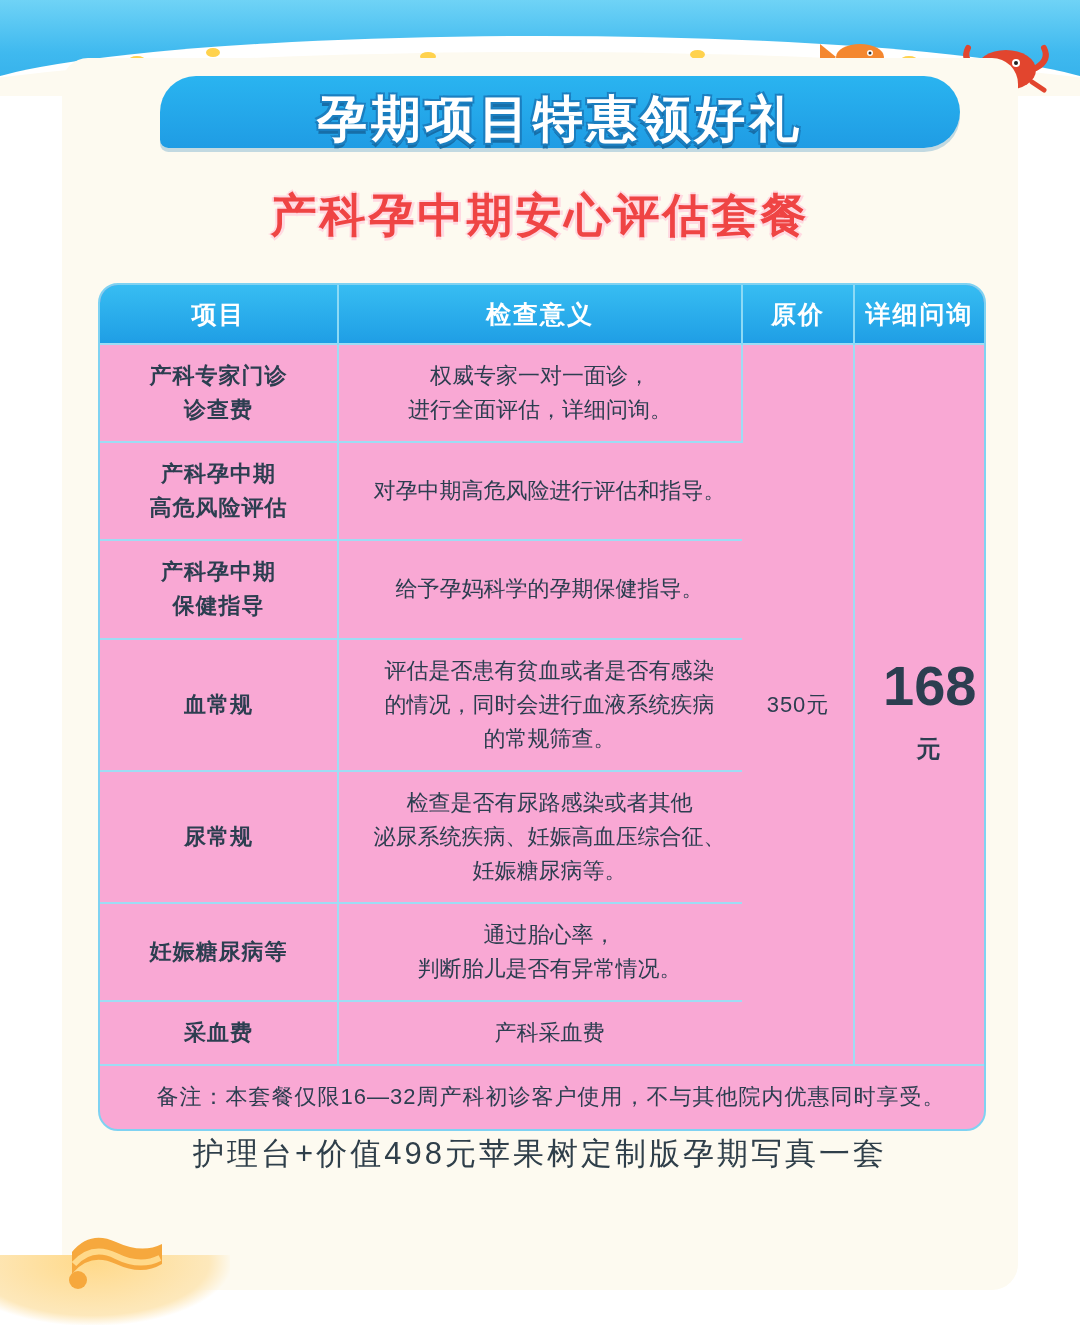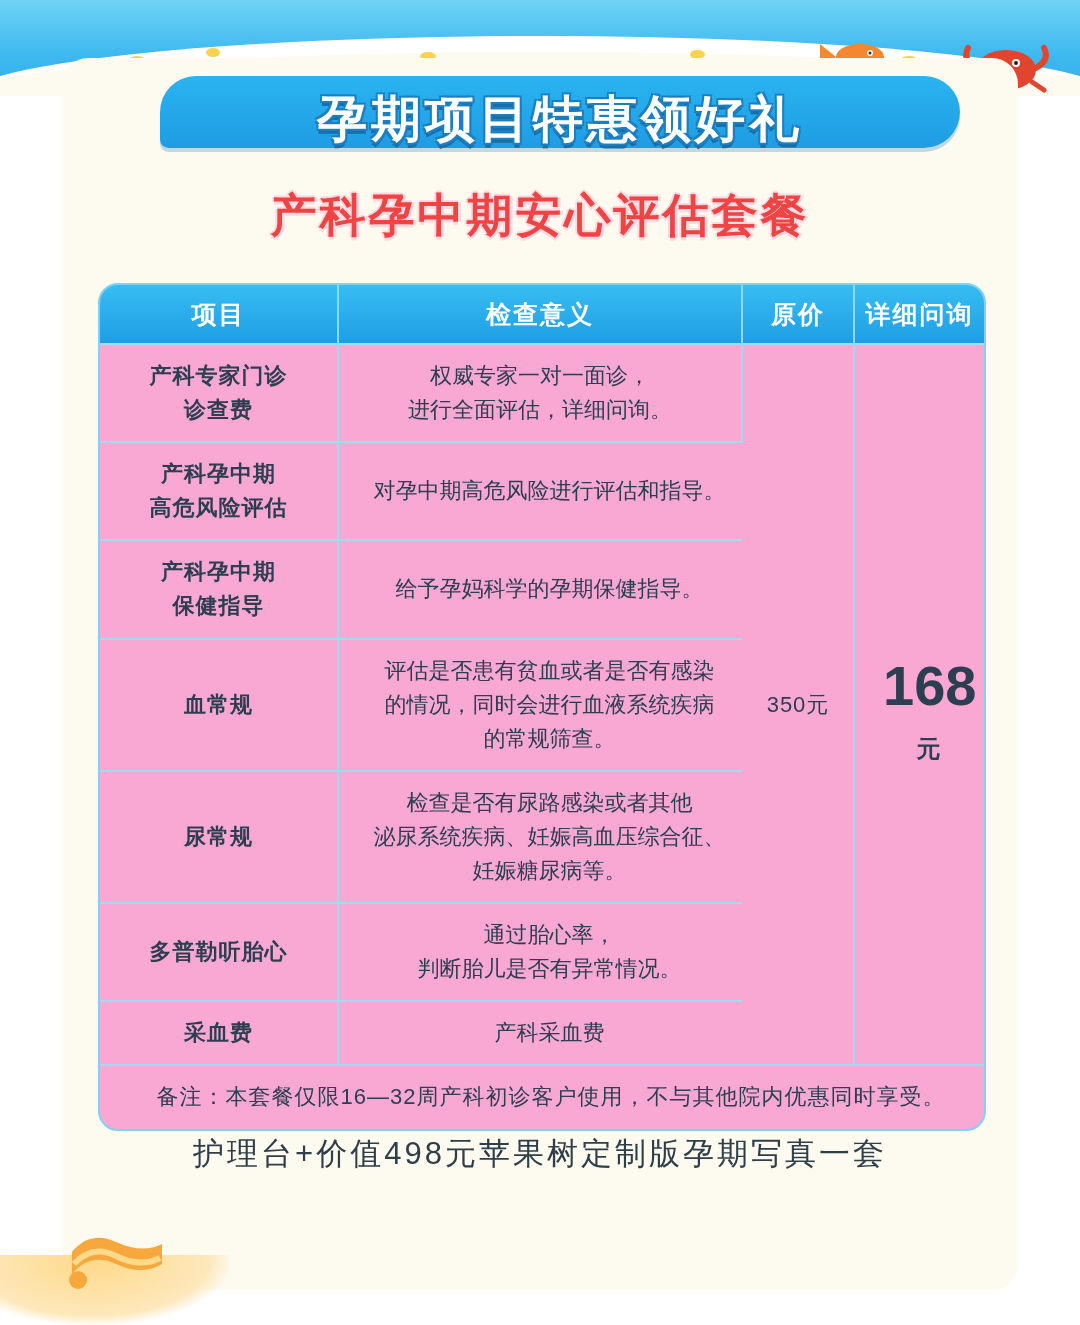--- a/index.html
+++ b/index.html
@@ -308,21 +308,21 @@
           <div>尿常规</div>
         </td>
         <td>
           <div>检查是否有尿路感染或者其他</div>
           <div>泌尿系统疾病、妊娠高血压综合征、</div>
           <div>妊娠糖尿病等。</div>
         </td>
       </tr>
       <tr>
         <td class="cell-item">
-          <div>多普勒听胎心</div>
+          <div>妊娠糖尿病等</div>
         </td>
         <td>
           <div>通过胎心率，</div>
           <div>判断胎儿是否有异常情况。</div>
         </td>
       </tr>
       <tr>
         <td class="cell-item">
           <div>采血费</div>
         </td>

